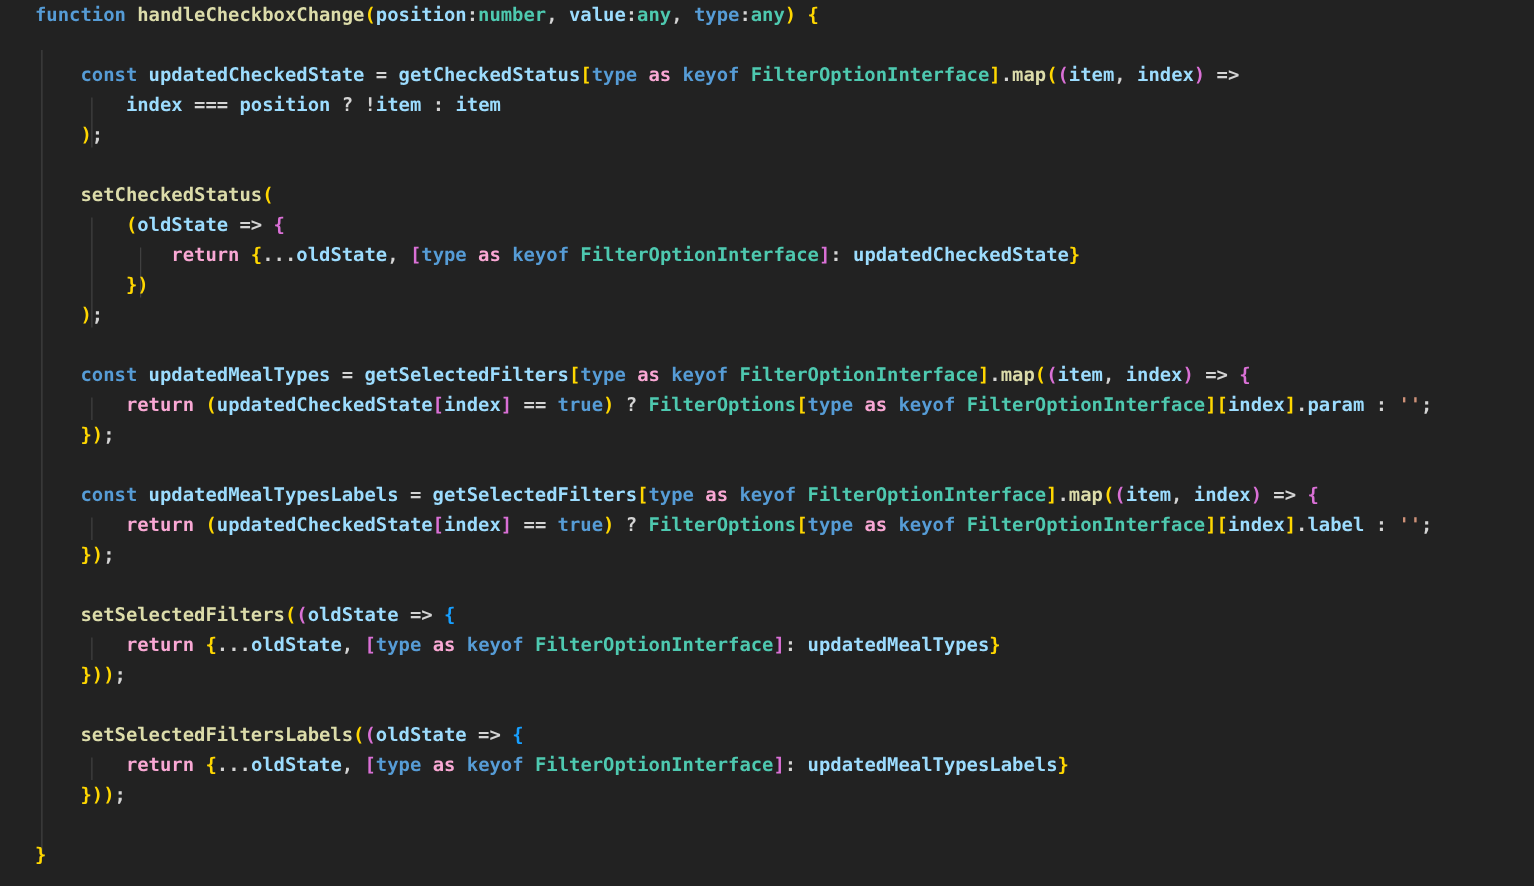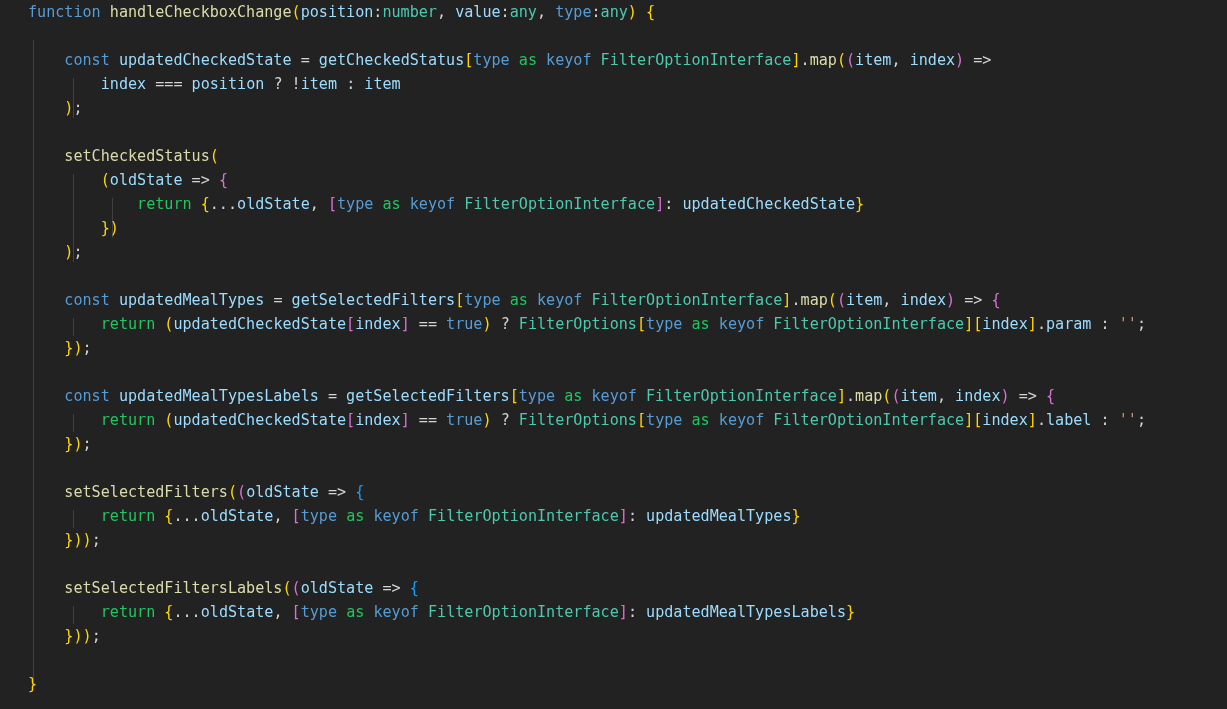--- a/index.html
+++ b/index.html
@@ -13,20 +13,21 @@
     height: 709px;
     overflow: hidden;
     font-family: "DejaVu Sans Mono", monospace;
   }
   #editor {
     position: relative;
     width: 1182px;
     height: 709px;
     background: #222222;
     overflow: hidden;
+    font-weight: bold;
   }
   
   .indent-guides {
     position: absolute;
     top: 0; left: 0;
     width: 1227px;
     height: 709px;
     pointer-events: none;
   }
   .iguide {
@@ -51,21 +52,21 @@
   .ln {
     display: block;
     height: 24px;
     padding-left: 28px;
   }
   
   .kw   { color: #569CD6; }  
   .fn   { color: #DCDCAA; }  
   .var  { color: #9CDCFE; }  
   .type { color: #4EC9B0; }  
-  .ctl  { color: #22c55e; }  
+  .ctl  { color: #f9a8d4; }  
   .str  { color: #CE9178; }  
   .pl   { color: #FFD700; }  
   .pp   { color: #DA70D6; }  
   .pb   { color: #179FFF; }  
   .op   { color: #D4D4D4; }  
 </style>
 </head>
 <body>
 
 <div id="editor">

